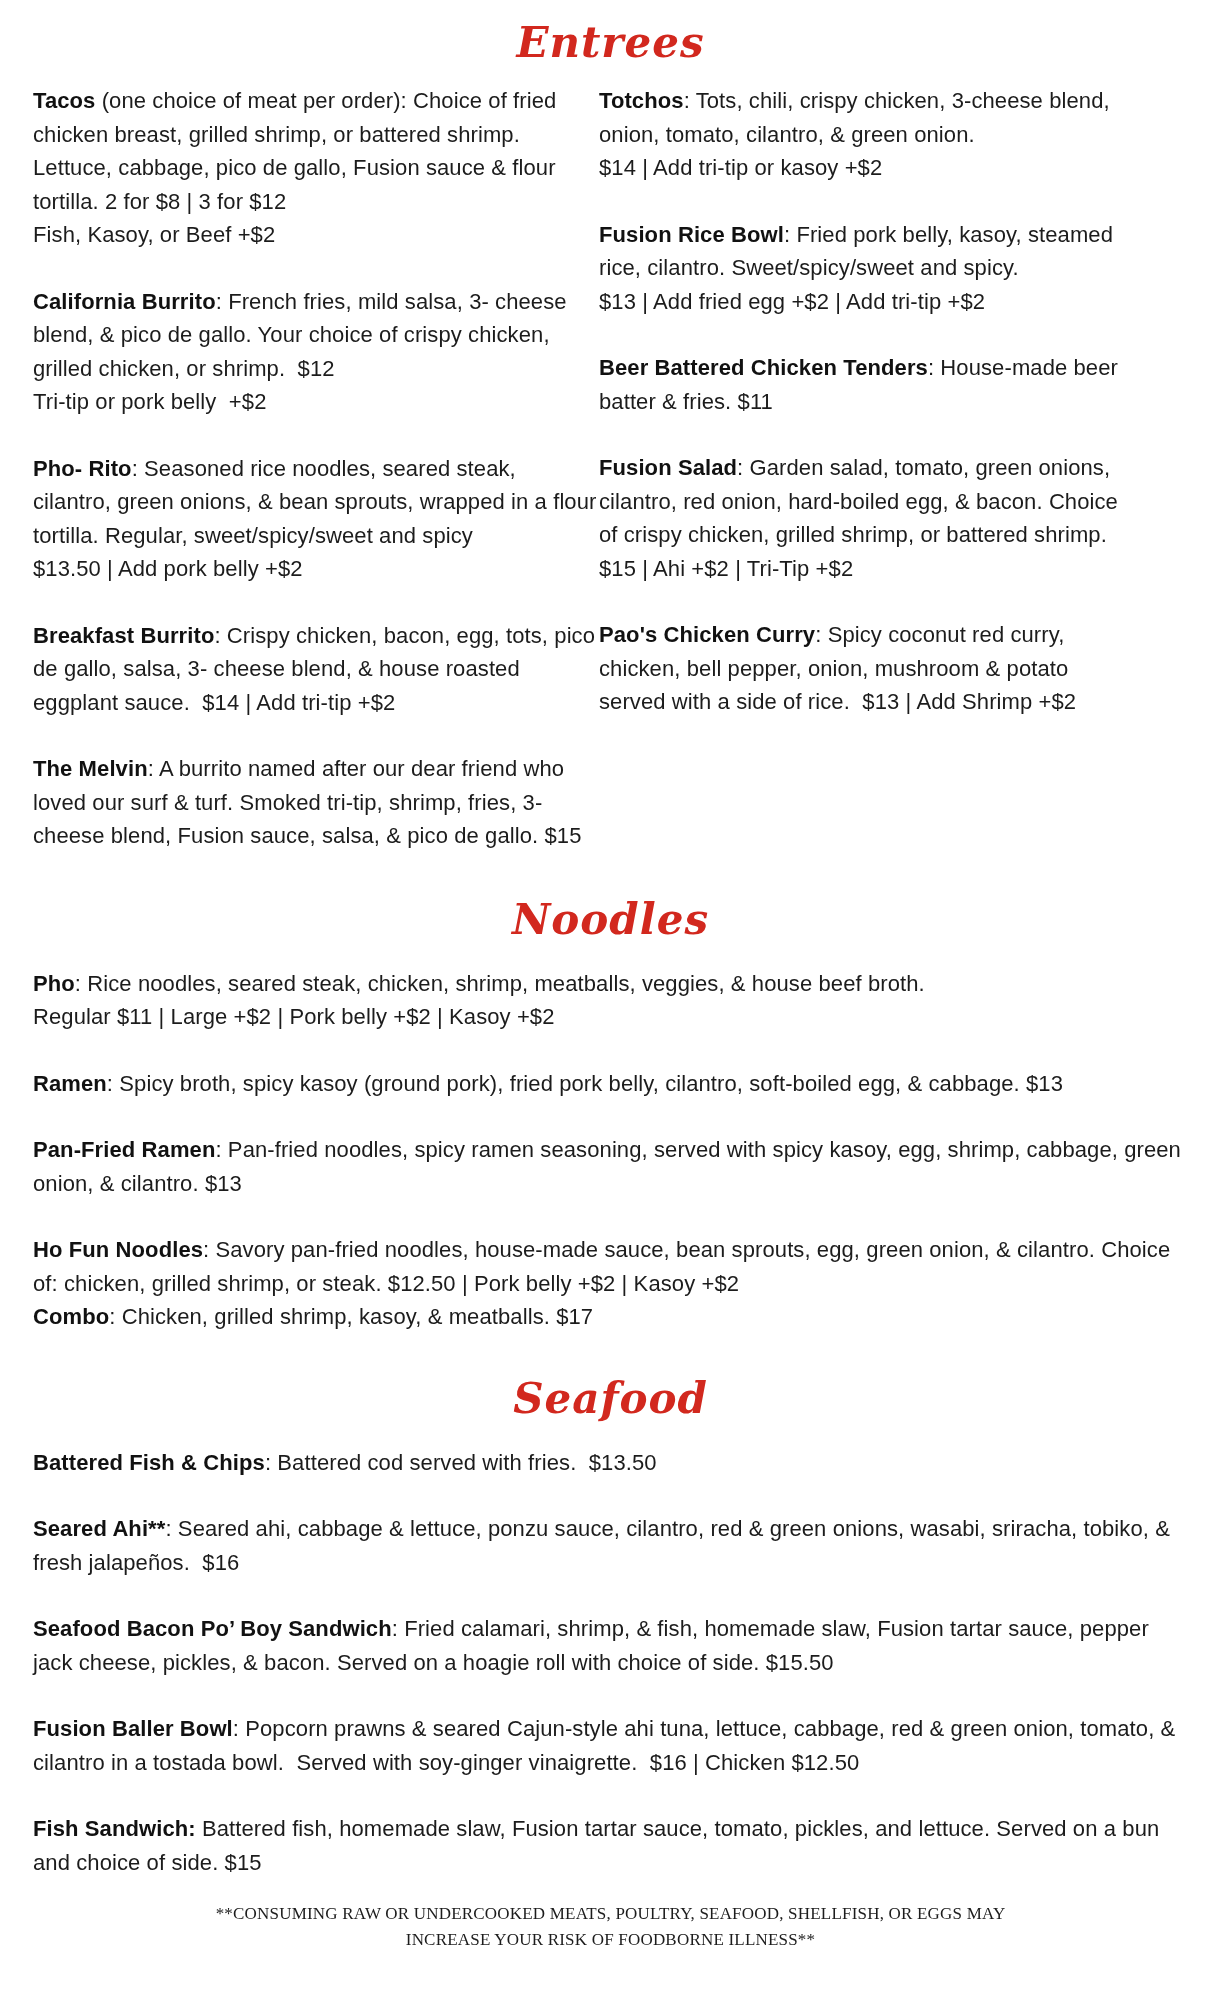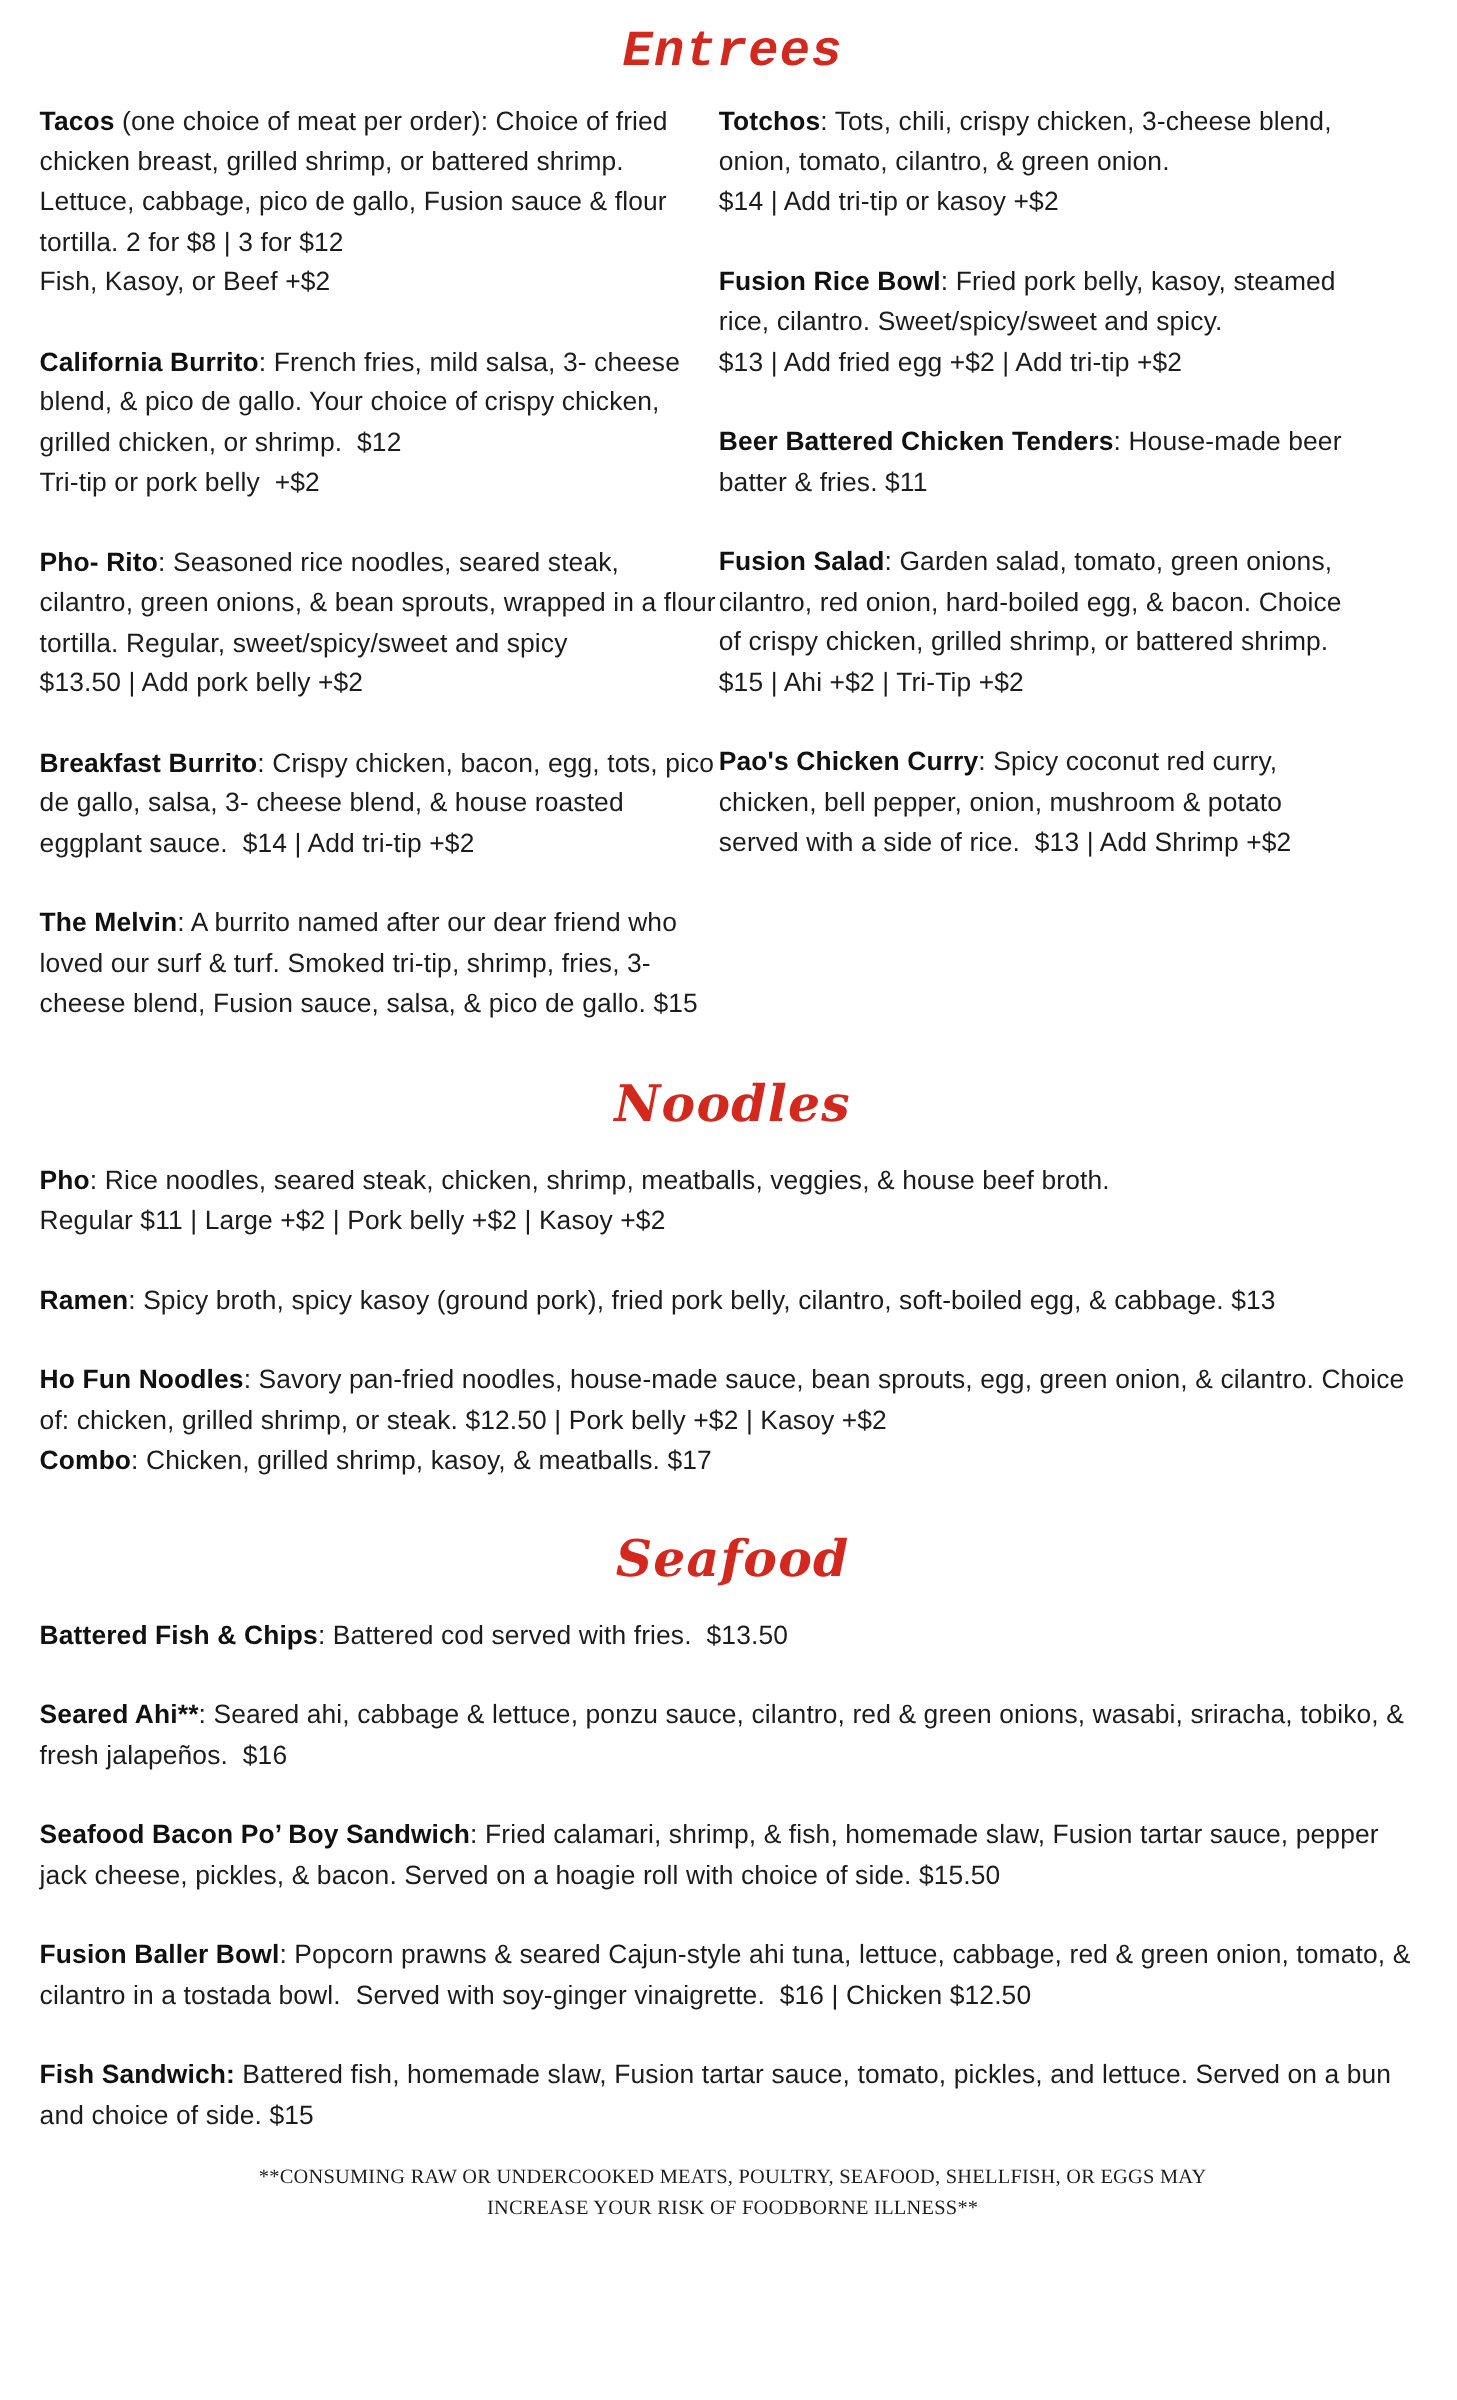--- a/index.html
+++ b/index.html
@@ -24,21 +24,21 @@
     font-family: "DejaVu Serif", serif;
     font-style: italic;
     font-weight: 700;
     color: #d2281e;
     text-align: center;
     font-size: 42px;
     line-height: 50px;
     margin: 0;
     letter-spacing: 1px;
   }
-  #entrees-title { margin: 8px 0 16px 0; font-family: Liberation Mono, monospace; }
+  #entrees-title { margin: 8px 0 16px 0; }
   #noodles-title { margin: 42px 0 22px 0; }
   #seafood-title { margin: 40px 0 22px 0; }
 
   .two-cols {
     display: grid;
     grid-template-columns: 566px 524px;
     align-items: start;
   }
   .col { min-width: 0; }
 
@@ -87,20 +87,21 @@
         <p class="item"><b>Fusion Salad</b><span><span>: Garden salad, tomato, green onions, cilantro, red onion, hard-boiled egg, &amp; bacon. Choice of crispy chicken, grilled shrimp, or battered shrimp. $15 | Ahi +$2 | Tri-Tip +$2</span></span></p>
         <p class="item"><b>Pao's Chicken Curry</b><span><span>: Spicy coconut red curry, chicken, bell pepper, onion, mushroom &amp; potato served with a side of rice.&nbsp; $13 | Add Shrimp +$2</span></span></p>
       </div>
   </div>
 
   <h2 class="script-title" id="noodles-title">Noodles</h2>
 
   <div class="one-col">
       <p class="item"><b>Pho</b><span><span>: Rice noodles, seared steak, chicken, shrimp, meatballs, veggies, &amp; house beef broth.</span><br><span>Regular $11 | Large +$2 | Pork belly +$2 | Kasoy +$2</span></span></p>
       <p class="item"><b>Ramen</b><span><span>: Spicy broth, spicy kasoy (ground pork), fried pork belly, cilantro, soft-boiled egg, &amp; cabbage. $13</span></span></p>
+      <p class="item"><b>Pan-Fried Ramen</b><span><span>: Pan-fried noodles, spicy ramen seasoning, served with spicy kasoy, egg, shrimp, cabbage, green onion, &amp; cilantro. $13</span></span></p>
       <p class="item"><b>Ho Fun Noodles</b><span><span>: Savory pan-fried noodles, house-made sauce, bean sprouts, egg, green onion, &amp; cilantro. Choice of: chicken, grilled shrimp, or steak. $12.50 | Pork belly +$2 | Kasoy +$2</span></span></p>
       <p class="item tight"><b>Combo</b><span><span>: Chicken, grilled shrimp, kasoy, &amp; meatballs. $17</span></span></p>
     </div>
 
   <h2 class="script-title" id="seafood-title">Seafood</h2>
 
   <div class="one-col">
       <p class="item"><b>Battered Fish &amp; Chips</b><span><span>: Battered cod served with fries.&nbsp; $13.50</span></span></p>
       <p class="item"><b>Seared Ahi**</b><span><span>: Seared ahi, cabbage &amp; lettuce, ponzu sauce, cilantro, red &amp; green onions, wasabi, sriracha, tobiko, &amp; fresh jalapeños.&nbsp; $16</span></span></p>
       <p class="item"><b>Seafood Bacon Po’ Boy Sandwich</b><span><span>: Fried calamari, shrimp, &amp; fish, homemade slaw, Fusion tartar sauce, pepper jack cheese, pickles, &amp; bacon. Served on a hoagie roll with choice of side. $15.50</span></span></p>

